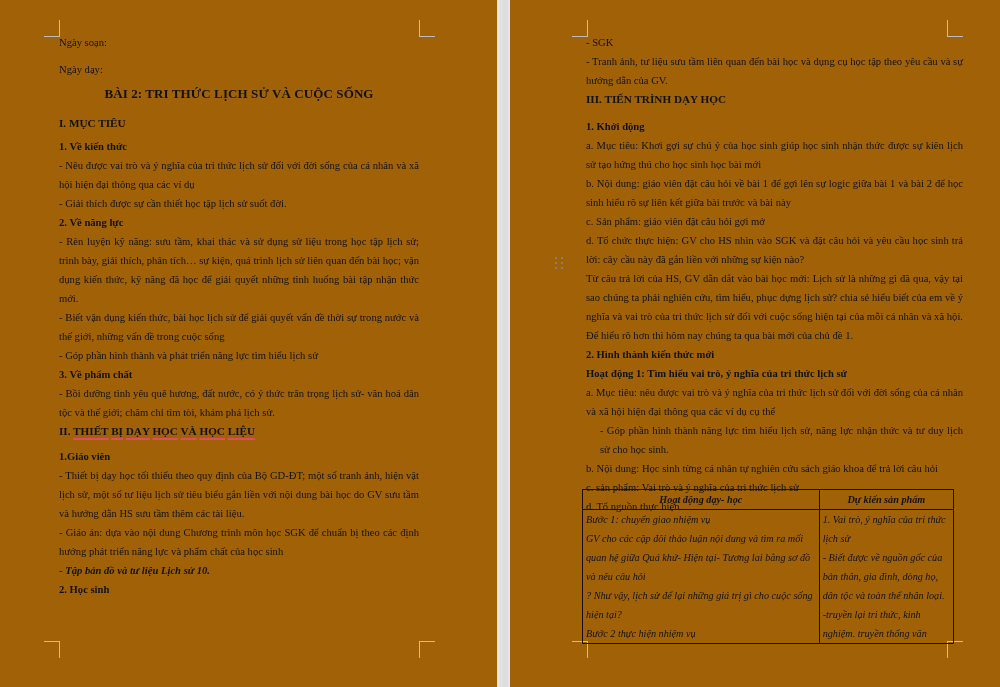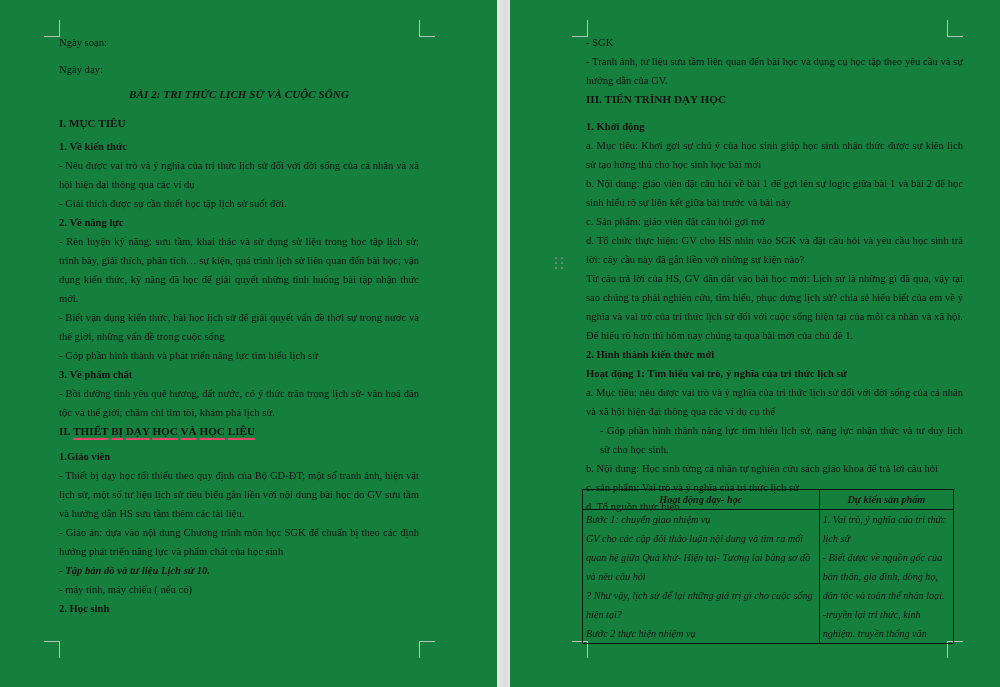--- a/index.html
+++ b/index.html
@@ -3,21 +3,21 @@
 <meta charset="utf-8">
 <style>
   html, body { margin:0; padding:0; }
   body {
     width:1000px; height:687px; overflow:hidden; position:relative;
     background:#ffffff;
     font-family:"Liberation Serif","DejaVu Serif",serif;
     color:#111;
   }
   .page {
-    position:absolute; top:0; height:687px; background:#15803d; overflow:hidden;
+    position:absolute; top:0; height:687px; background:#a16207; overflow:hidden;
   }
   #page-left { left:0; width:497px; }
   #page-right { left:510px; width:490px; }
   .gutter {
     position:absolute; left:497px; top:0; width:13px; height:687px;
     background:linear-gradient(to right,#e6e6e6,#dcdcdc 70%,#e9e9e9);
   }
   .crop { position:absolute; width:15px; height:16px; border-color:#bdbdbd; border-style:solid; border-width:0; }
   .crop.tl { border-right-width:1px; border-bottom-width:1px; }
   .crop.tr { border-left-width:1px; border-bottom-width:1px; }
@@ -25,22 +25,22 @@
   .crop.br { border-left-width:1px; border-top-width:1px; }
 
   .content { position:absolute; font-size:10.6px; line-height:19px; }
   #content-left { left:59px; top:33px; width:360px; }
   #content-right { left:76px; top:33px; width:377px; }
 
   .p { margin:0; text-align:justify; white-space:normal; }
   .p.gap { margin-top:6px; }
   .i { font-style:italic;font-weight:bold; }
   .title {
-    text-align:center; font-weight:bold; font-size:11px; line-height:22px;
-    margin:4px 0 9px 0; letter-spacing:0.1px;font-style:italic;
+    text-align:center; font-weight:bold; font-size:13px; line-height:22px;
+    margin:4px 0 9px 0; letter-spacing:0.1px;
   }
   .sec { font-weight:bold; font-size:11.2px; margin:4px 0 4px 0; }
   .sub { font-weight:bold; }
   .indent2 { padding-left:14px; }
   .red-ul {
     text-decoration:underline; text-decoration-color:#e8456b;
     text-decoration-thickness:2px; text-underline-offset:3px;
   }
   .drag-handle {
     position:absolute; left:555px; top:257px; width:9px; height:12px;
@@ -89,21 +89,20 @@
     <p class="p"> - Bồi dưỡng tình yêu quê hương, đất nước, có ý thức trân trọng lịch sử- văn hoá dân tộc và thế giới; chăm chỉ tìm tòi, khám phá lịch sử.</p>
 
     <p class="p sec" style="margin:0 0 6px 0">
       <span>II. </span><span class="red-ul">THIẾT</span> <span class="red-ul">BỊ</span> <span class="red-ul">DẠY</span> <span class="red-ul">HỌC</span> <span class="red-ul">VÀ</span> <span class="red-ul">HỌC</span> <span class="red-ul">LIỆU</span>
     </p>
 
     <p class="p sub" style="margin-top:6px">1.Giáo viên</p>
     <p class="p">- Thiết bị dạy học tối thiểu theo quy định của Bộ GD-ĐT; một số tranh ảnh, hiện vật lịch sử, một số tư liệu lịch sử tiêu biểu gắn liền với nội dung bài học do GV sưu tầm và hướng dẫn HS sưu tầm thêm các tài liệu.</p>
     <p class="p">- Giáo án: dựa vào nội dung Chương trình môn học SGK để chuẩn bị theo các định hướng phát triển năng lực và phẩm chất của học sinh</p>
     <p class="p"><span>- </span><span class="i">Tập bản đồ và tư liệu Lịch sử 10.</span></p>
-    <p class="p">- máy tính, máy chiếu ( nếu có)</p>
     <p class="p sub">2. Học sinh</p>
   </div>
 </div>
 
 <div class="gutter"></div>
 
 <div class="page" id="page-right">
   <div class="crop tl" style="left:62px;top:20px;"></div>
   <div class="crop tr" style="left:437px;top:20px;"></div>
   <div class="crop bl" style="left:62px;top:641px;"></div>

